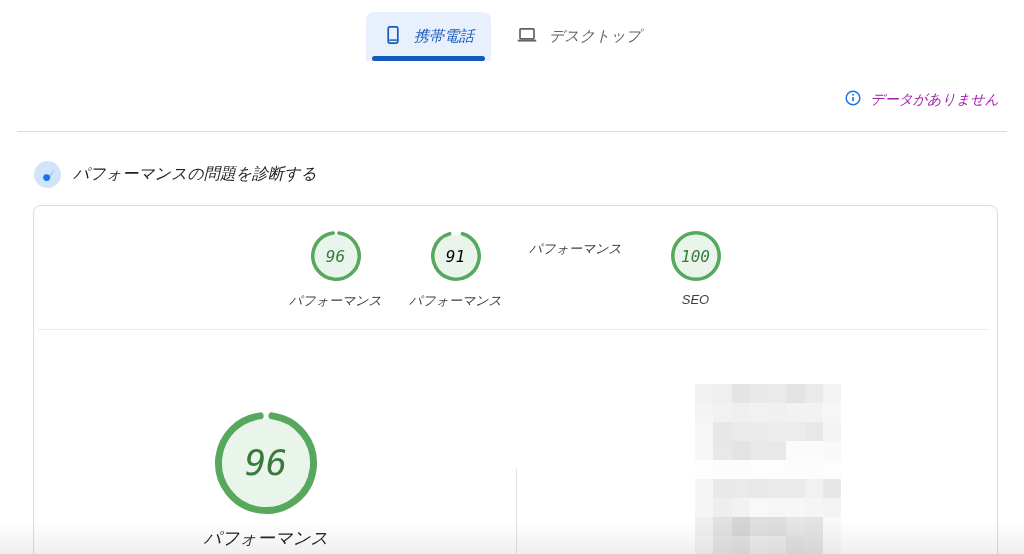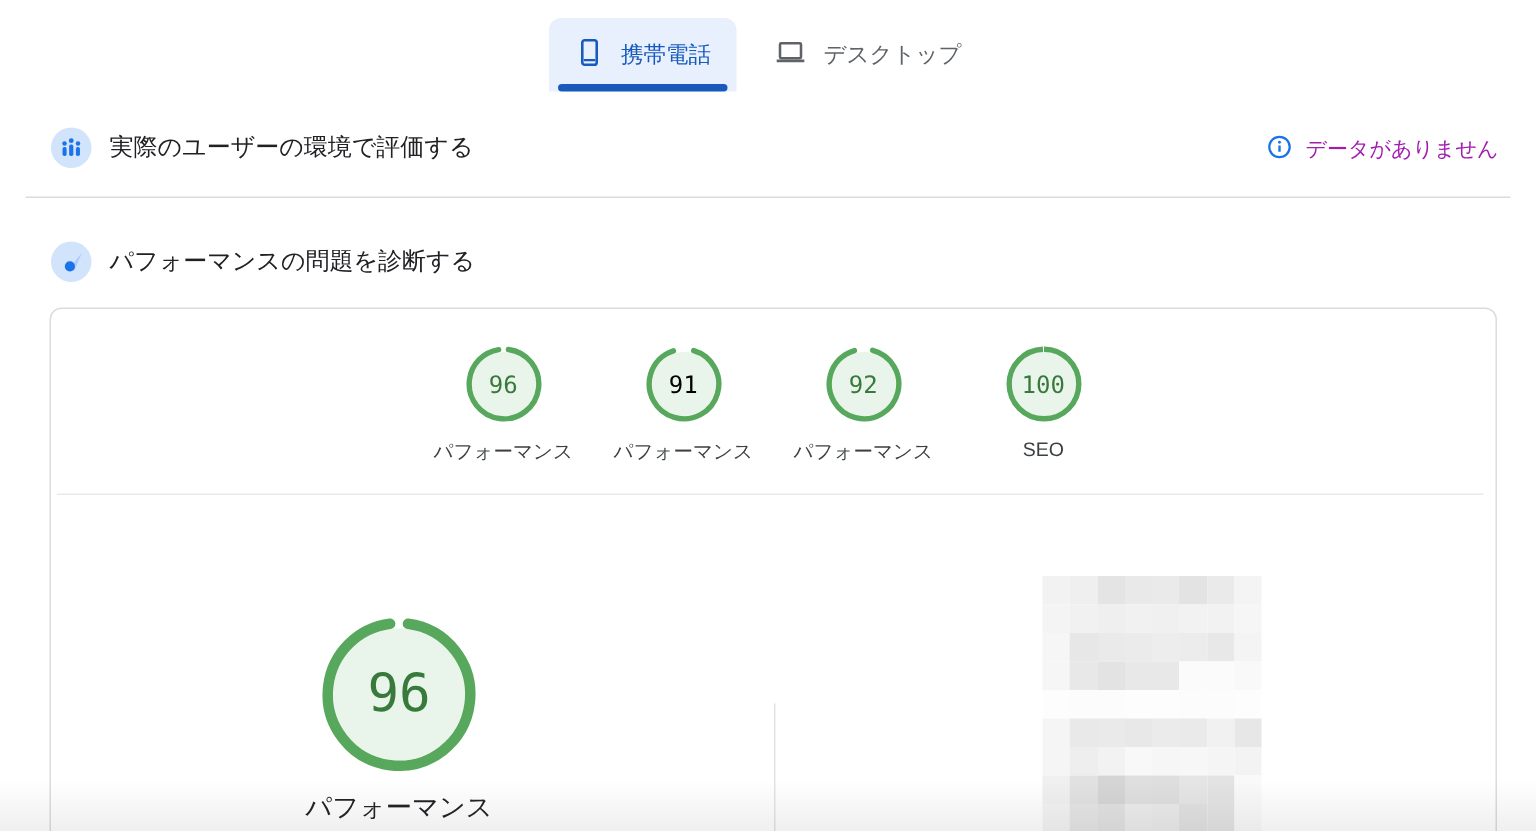--- a/index.html
+++ b/index.html
@@ -1,17 +1,17 @@
 <!DOCTYPE html>
 <html><head>
 <meta charset="utf-8">
 <style>
   html,body{margin:0;padding:0;background:#fff;}
   #app{position:relative;width:1024px;height:554px;background:#fff;overflow:hidden;
-       font-family:"Liberation Sans",sans-serif;color:#202124;}
+       font-family:"Liberation Sans",sans-serif;color:#202124;font-style:italic;}
 
   
   .tabbar{position:absolute;top:12px;left:0;width:100%;display:flex;justify-content:center;}
   .tab{position:relative;display:flex;align-items:center;gap:11px;height:49px;
        padding:0 17px;font-size:15px;color:#5f6368;cursor:pointer;}
   .tab.selected{background:#e8f0fe;border-radius:8px 8px 0 0;color:#185abc;font-weight:400;}
   .tab + .tab{margin-left:8px;}
   .tab-underline{position:absolute;left:6px;right:6px;bottom:0;height:5px;border-radius:4px;background:#185abc;}
 
   
@@ -71,33 +71,20 @@
       <span>
         <svg width="22" height="20" viewBox="0 0 22 20" fill="none">
           <rect x="4" y="3.8" width="14" height="10" rx="0.8" stroke="#5f6368" stroke-width="1.7"></rect>
           <line x1="1.8" y1="15.6" x2="20.2" y2="15.6" stroke="#5f6368" stroke-width="1.9"></line>
         </svg>
       </span>
       <span>デスクトップ</span>
     </div>
   </div>
 
-  <div class="section-row" style="top:85px;">
-    <span class="section-icon">
-      <svg width="15" height="15" viewBox="0 0 15 15">
-        <circle cx="3" cy="4.6" r="1.5" fill="#1a73e8"></circle>
-        <circle cx="7.5" cy="2.8" r="1.6" fill="#1a73e8"></circle>
-        <circle cx="12" cy="4.6" r="1.5" fill="#1a73e8"></circle>
-        <rect x="1.7" y="7" width="2.7" height="6" rx="1.2" fill="#1a73e8"></rect>
-        <rect x="6.1" y="5.4" width="2.8" height="7.6" rx="1.2" fill="#1a73e8"></rect>
-        <rect x="10.6" y="7" width="2.7" height="6" rx="1.2" fill="#1a73e8"></rect>
-      </svg>
-    </span>
-    <span class="section-title">実際のユーザーの環境で評価する</span>
-  </div>
 
   <div class="no-data">
     <span>
       <svg width="16" height="16" viewBox="0 0 16 16" fill="none">
         <circle cx="8" cy="8" r="6.8" stroke="#1a73e8" stroke-width="1.5"></circle>
         <line x1="8" y1="7" x2="8" y2="11.2" stroke="#1a73e8" stroke-width="1.6"></line>
         <circle cx="8" cy="4.8" r="0.95" fill="#1a73e8"></circle>
       </svg>
     </span>
     <span>データがありません</span>
@@ -125,24 +112,20 @@
           <span class="gauge-label">パフォーマンス</span>
         </div>
         <div class="gauge-cell">
           <div class="gauge-wrap"><svg width="52" height="52" viewBox="0 0 52 52">
     <circle cx="26" cy="26" r="21.4" fill="#e9f4ea"></circle>
     <circle cx="26" cy="26" r="23.2" fill="none" stroke="#57a85c" stroke-width="3.6" pathLength="100" stroke-dasharray="91 100" stroke-linecap="round" transform="rotate(-73.8 26 26)"></circle>
   </svg><span class="score" style="color:#000000">91</span></div>
           <span class="gauge-label">パフォーマンス</span>
         </div>
         <div class="gauge-cell">
-          <div class="gauge-wrap"><svg width="52" height="52" viewBox="0 0 52 52">
-    <circle cx="26" cy="26" r="21.4" fill="#e9f4ea"></circle>
-    <circle cx="26" cy="26" r="23.2" fill="none" stroke="#57a85c" stroke-width="3.6" pathLength="100" stroke-dasharray="92 100" stroke-linecap="round" transform="rotate(-75.6 26 26)"></circle>
-  </svg><span class="score" style="color:#387a3c">92</span></div>
           <span class="gauge-label">パフォーマンス</span>
         </div>
         <div class="gauge-cell">
           <div class="gauge-wrap"><svg width="52" height="52" viewBox="0 0 52 52">
     <circle cx="26" cy="26" r="21.4" fill="#e9f4ea"></circle>
     <circle cx="26" cy="26" r="23.2" fill="none" stroke="#57a85c" stroke-width="3.6" pathLength="100" stroke-dasharray="100 100" stroke-linecap="butt" transform="rotate(-90 26 26)"></circle>
   </svg><span class="score" style="color:#387a3c">100</span></div>
           <span class="gauge-label">SEO</span>
         </div>
       </div>

